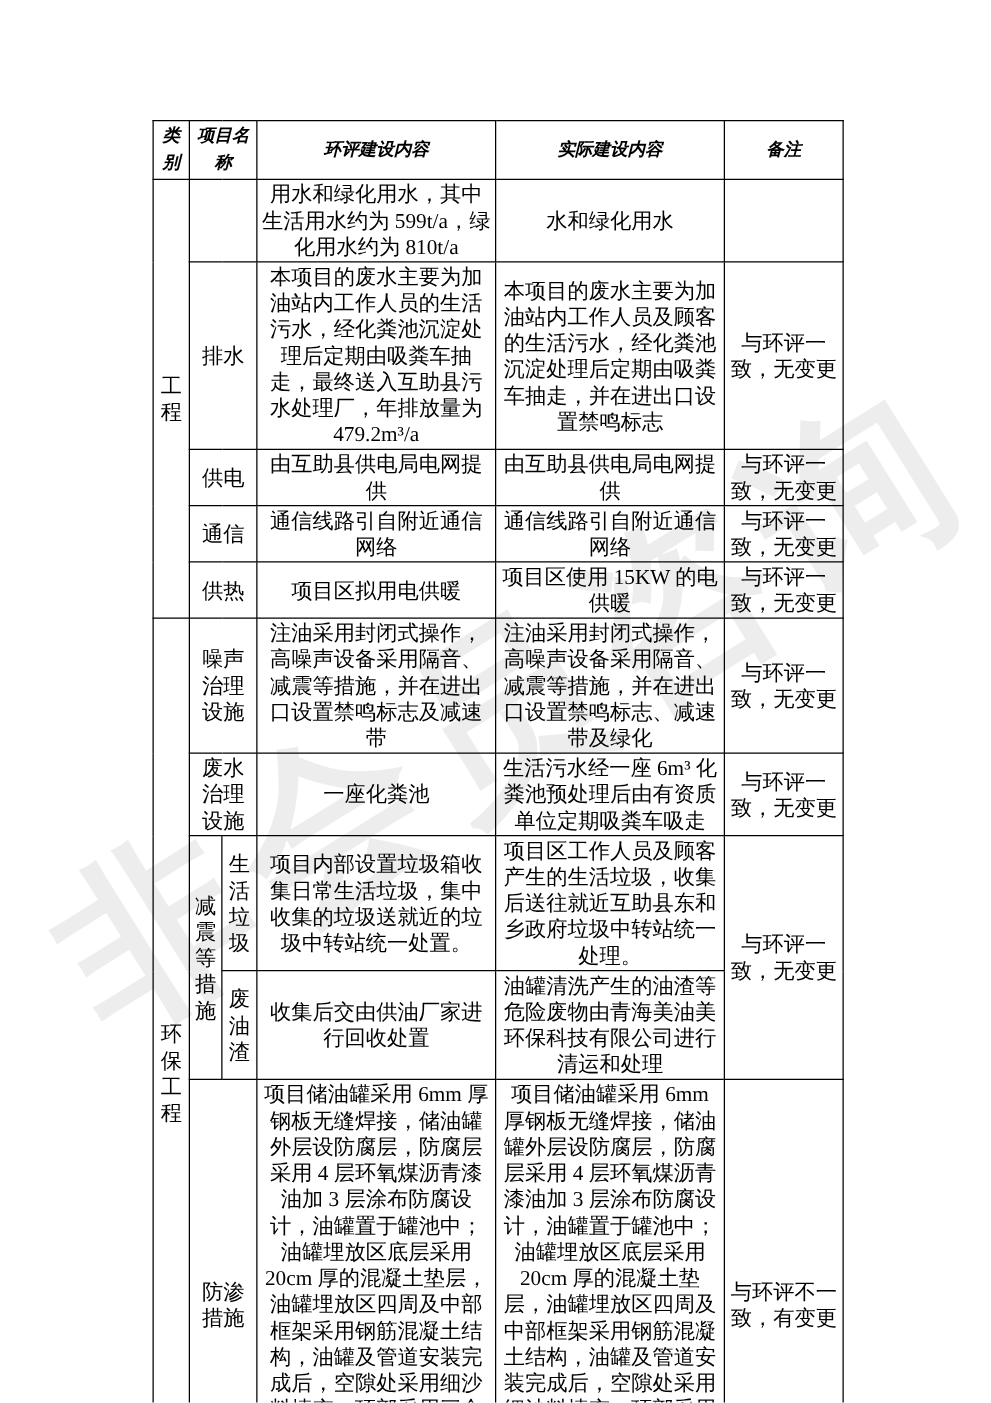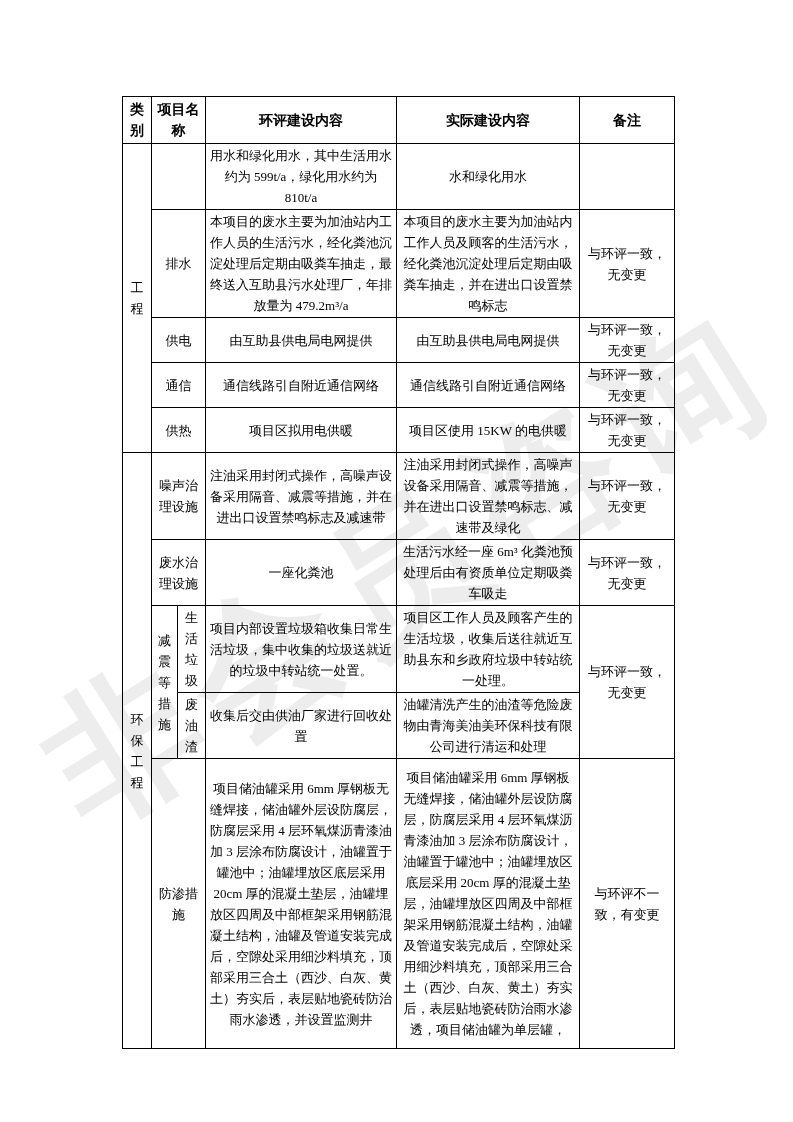--- a/index.html
+++ b/index.html
@@ -39,38 +39,38 @@
     background:transparent;
   }
   table.doc col.c-cat{width:29px;}
   table.doc col.c-grp{width:26px;}
   table.doc col.c-sub{width:28px;}
   table.doc col.c-eia{width:191px;}
   table.doc col.c-act{width:183px;}
   table.doc col.c-rem{width:95px;}
   table.doc th, table.doc td{
     border:1px solid #000;
-    font-size:13px;
+    font-size:17px;
     line-height:21px;
     text-align:center;
     vertical-align:middle;
     padding:1px 3px;
     word-break:break-word;
     overflow:hidden;
   }
   table.doc th{
     font-size:14px;
     font-weight:bold;
     padding:2px 4px;
   }
   th.th-project{padding:2px 9px;}
   td.cat-top{vertical-align:top;padding-top:3px;}
   td.vstack{padding:1px 5px;}
   td.narrow-label{padding:1px 12px;margin-left:29px;}
-  tr.h-header{height:47px;}
+  tr.h-header{height:47px;font-style:italic;}
   tr.h-r0{height:62px;}
   tr.h-r1{height:102px;}
   tr.h-r2{height:44px;}
   tr.h-r3{height:43px;}
   tr.h-r4{height:43px;}
   tr.h-r5{height:86px;}
   tr.h-r6{height:63px;}
   tr.h-r7{height:87px;}
   tr.h-r8{height:61px;}
   tr.h-r9{height:290px;}

